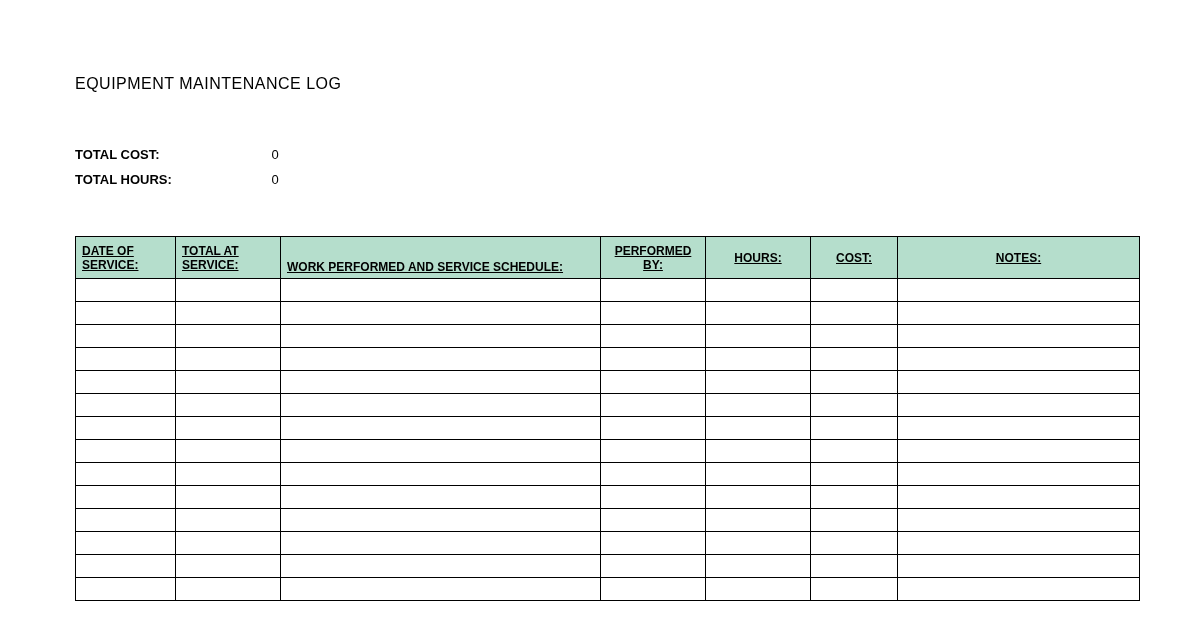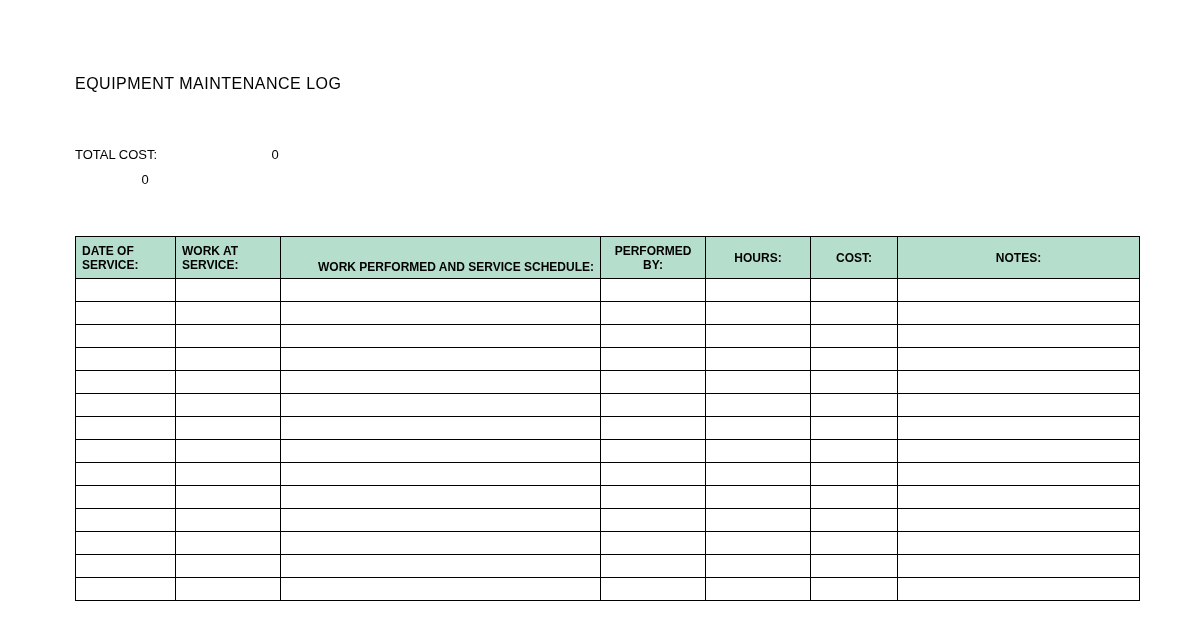--- a/index.html
+++ b/index.html
@@ -43,21 +43,21 @@
       border-bottom: 1px solid #000;
     }
     .totals {
       margin-top: 46px;
       display: grid;
       grid-template-columns: 140px 120px;
       row-gap: 2px;
     }
     .total-label {
       font-size: 13px;
-      font-weight: normal;
+      font-weight: bold;
       height: 23px;
       display: flex;
       align-items: center;
     }
     .total-value {
       font-size: 13px;
       height: 23px;
       display: flex;
       align-items: center;
       justify-content: center;
@@ -68,53 +68,55 @@
       table-layout: fixed;
     }
     thead th {
       background: #b5decc;
       border: 1px solid #000;
       font-size: 12px;
       font-weight: bold;
       padding: 4px 6px;
       height: 42px;
       vertical-align: middle;
+      text-decoration: underline;
     }
     .col-date { width: 100px; text-align: left; }
     .col-hours-at { width: 105px; text-align: left; }
-    .col-work { width: 320px; text-align: right; vertical-align: bottom; }
+    .col-work { width: 320px; text-align: left; vertical-align: bottom; }
     .col-performed { width: 105px; text-align: center; }
     .col-hours { width: 105px; }
     .col-cost { width: 87px; text-align: center; }
     .col-notes { text-align: center; }
     tbody td {
       border: 1px solid #000;
       height: 23px;
       font-size: 12px;
       padding: 2px 4px;
     }
   </style>
 </head>
 <body>
 
 <div class="title">EQUIPMENT MAINTENANCE LOG</div>
 
 <div class="header-section">
   <div class="totals">
     <div class="total-label">TOTAL COST:</div>
     <div class="total-value">0</div>
+    <div class="total-label">TOTAL HOURS:</div>
     <div class="total-value">0</div>
   </div>
 </div>
 
 <table>
   <thead>
     <tr>
       <th class="col-date">DATE OF SERVICE:</th>
-      <th class="col-hours-at">WORK AT SERVICE:</th>
+      <th class="col-hours-at">TOTAL AT SERVICE:</th>
       <th class="col-work">WORK PERFORMED AND SERVICE SCHEDULE:</th>
       <th class="col-performed">PERFORMED BY:</th>
       <th class="col-hours">HOURS:</th>
       <th class="col-cost">COST:</th>
       <th class="col-notes">NOTES:</th>
     </tr>
   </thead>
   <tbody id="log-body">
       <tr>
         <td></td>

